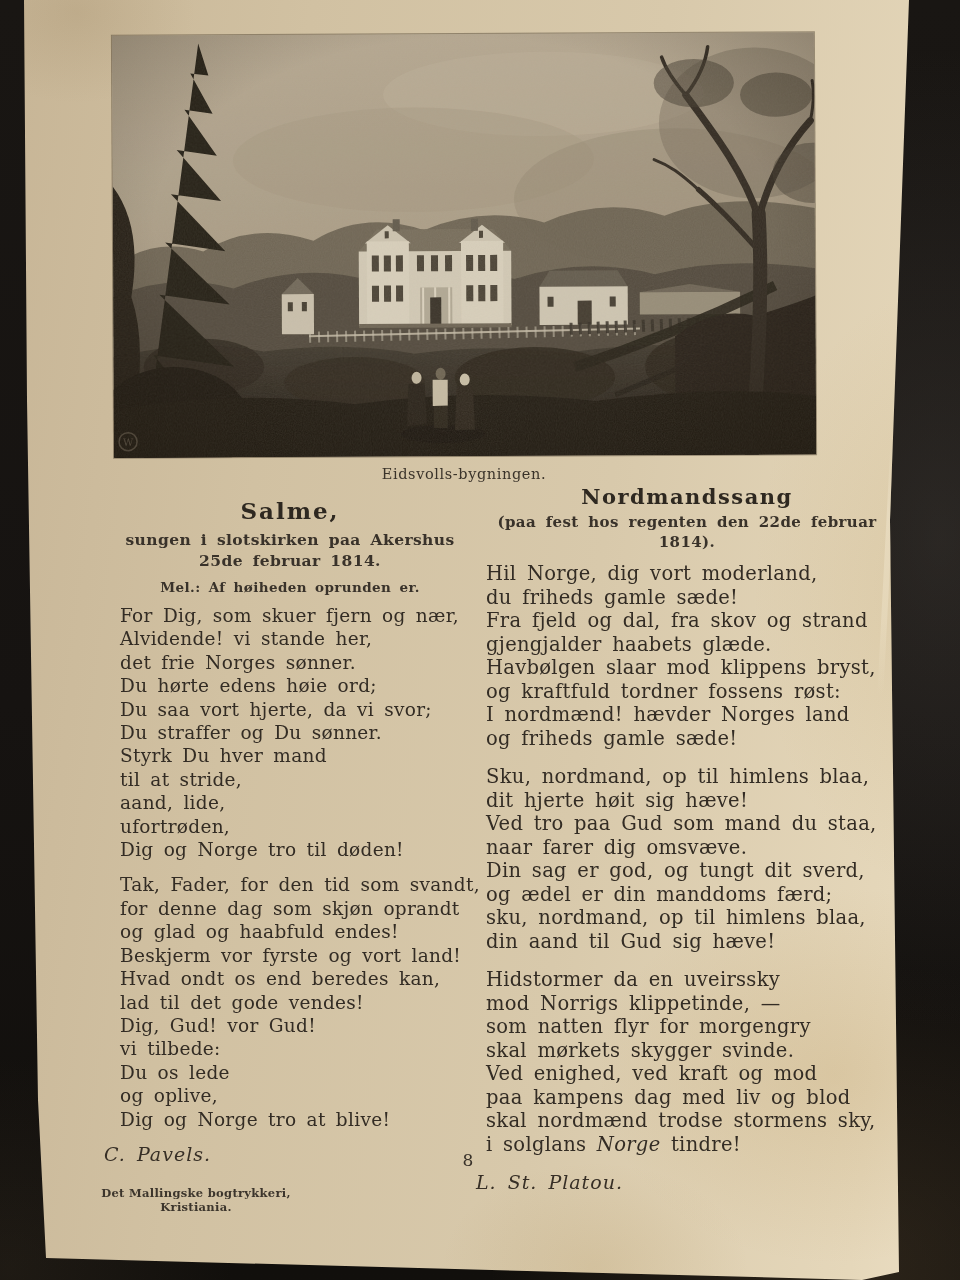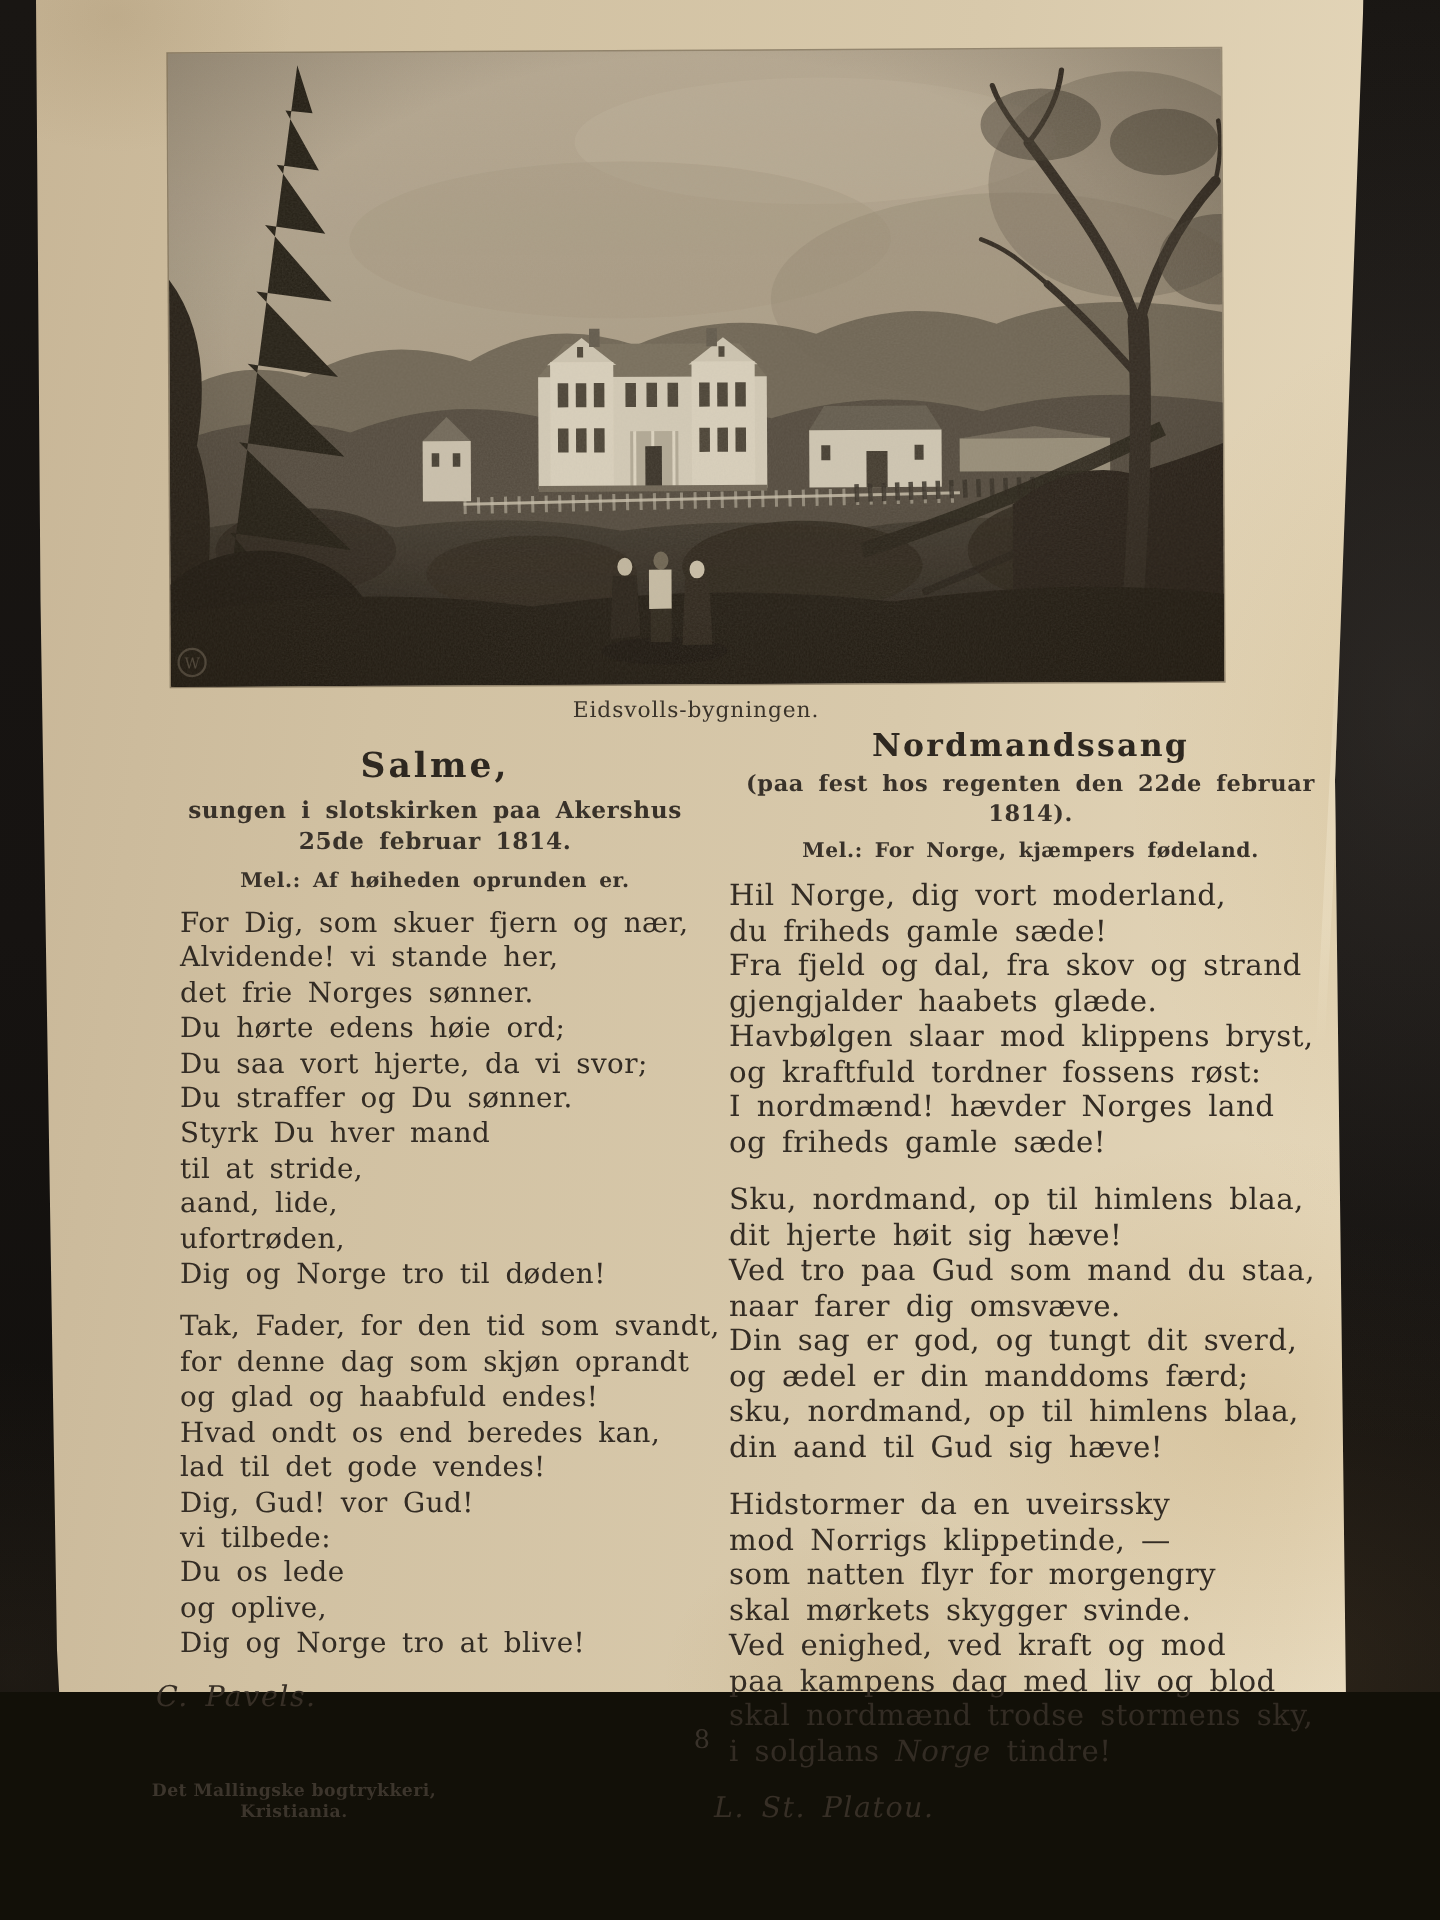--- a/index.html
+++ b/index.html
@@ -2,21 +2,21 @@
 <html><head>
 <meta charset="utf-8">
 <style>
   html,body{margin:0;padding:0;}
   body{
     width:960px;height:1280px;overflow:hidden;
     background:#121008;
     font-family:"DejaVu Serif","Liberation Serif",serif;
   }
   .scene{
-    position:relative;width:960px;height:1128px;
+    position:relative;width:960px;height:1280px;
     background:
       radial-gradient(420px 700px at 98% 42%, rgba(95,90,84,.28), transparent 70%),
       radial-gradient(520px 420px at 90% 99%, rgba(98,78,52,.32), transparent 72%),
       radial-gradient(320px 300px at 1% 99%, rgba(80,66,48,.22), transparent 70%),
       linear-gradient(180deg,#191613 0%,#161311 55%,#110f0c 100%);
   }
   .paper{
     position:absolute;inset:0;
     clip-path:polygon(24px 0px,909px 0px,890px 520px,899px 1272px,862px 1280px,46px 1258px,38px 1100px,27px 400px);
     background:
@@ -257,36 +257,36 @@
             <div class="line">Styrk Du hver mand</div>
             <div class="line">til at stride,</div>
             <div class="line">aand, lide,</div>
             <div class="line">ufortrøden,</div>
             <div class="line">Dig og Norge tro til døden!</div>
           </div>
           <div class="stanza">
             <div class="line">Tak, Fader, for den tid som svandt,</div>
             <div class="line">for denne dag som skjøn oprandt</div>
             <div class="line">og glad og haabfuld endes!</div>
+            <div class="line">Beskjerm vor fyrste og vort land!</div>
             <div class="line">Hvad ondt os end beredes kan,</div>
             <div class="line">lad til det gode vendes!</div>
             <div class="line">Dig, Gud! vor Gud!</div>
             <div class="line">vi tilbede:</div>
             <div class="line">Du os lede</div>
             <div class="line">og oplive,</div>
             <div class="line">Dig og Norge tro at blive!</div>
           </div>
         </div>
       <div class="signature">C. Pavels.</div>
     </div>
 
     <div class="col col-right">
       <div class="poem-title">Nordmandssang</div>
       <div class="poem-subtitle">(paa fest hos regenten den 22de februar 1814).</div>
-      <div class="poem-melody">Mel.: For Norge, kjæmpers fødeland.</div>
       <div class="stanzas">
           <div class="stanza">
             <div class="line">Hil Norge, dig vort moderland,</div>
             <div class="line">du friheds gamle sæde!</div>
             <div class="line">Fra fjeld og dal, fra skov og strand</div>
             <div class="line">gjengjalder haabets glæde.</div>
             <div class="line">Havbølgen slaar mod klippens bryst,</div>
             <div class="line">og kraftfuld tordner fossens røst:</div>
             <div class="line">I nordmænd! hævder Norges land</div>
             <div class="line">og friheds gamle sæde!</div>

